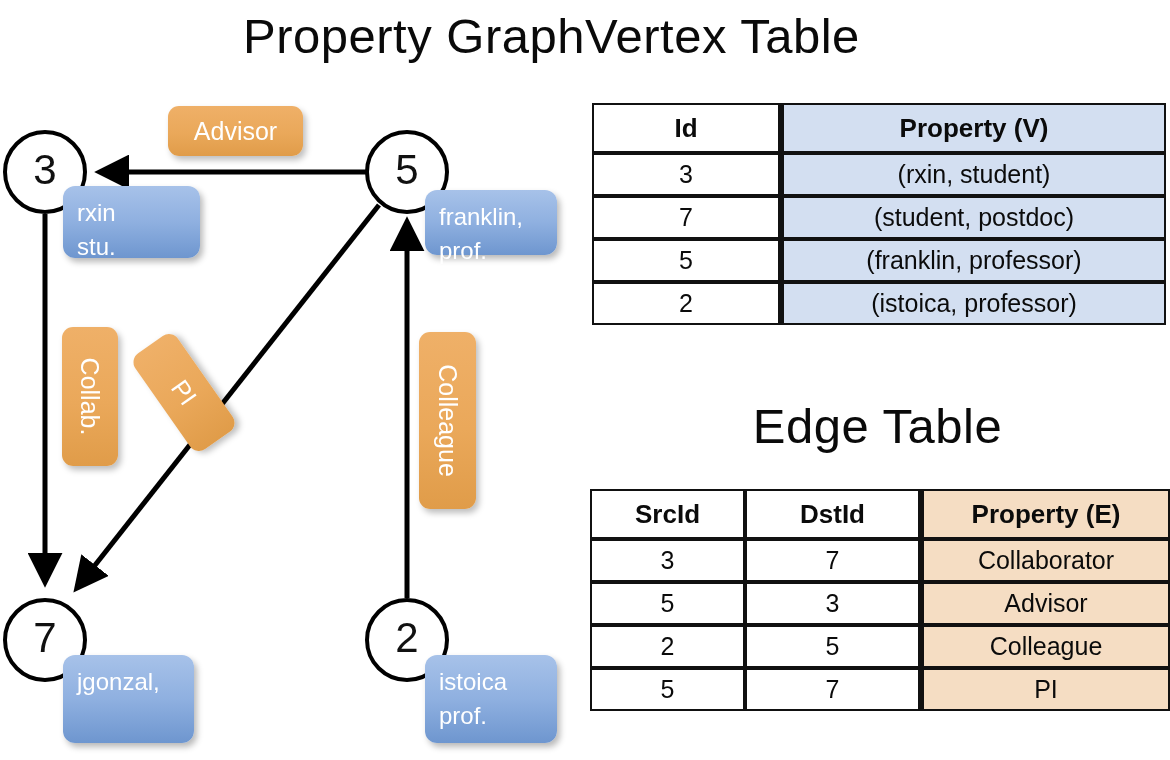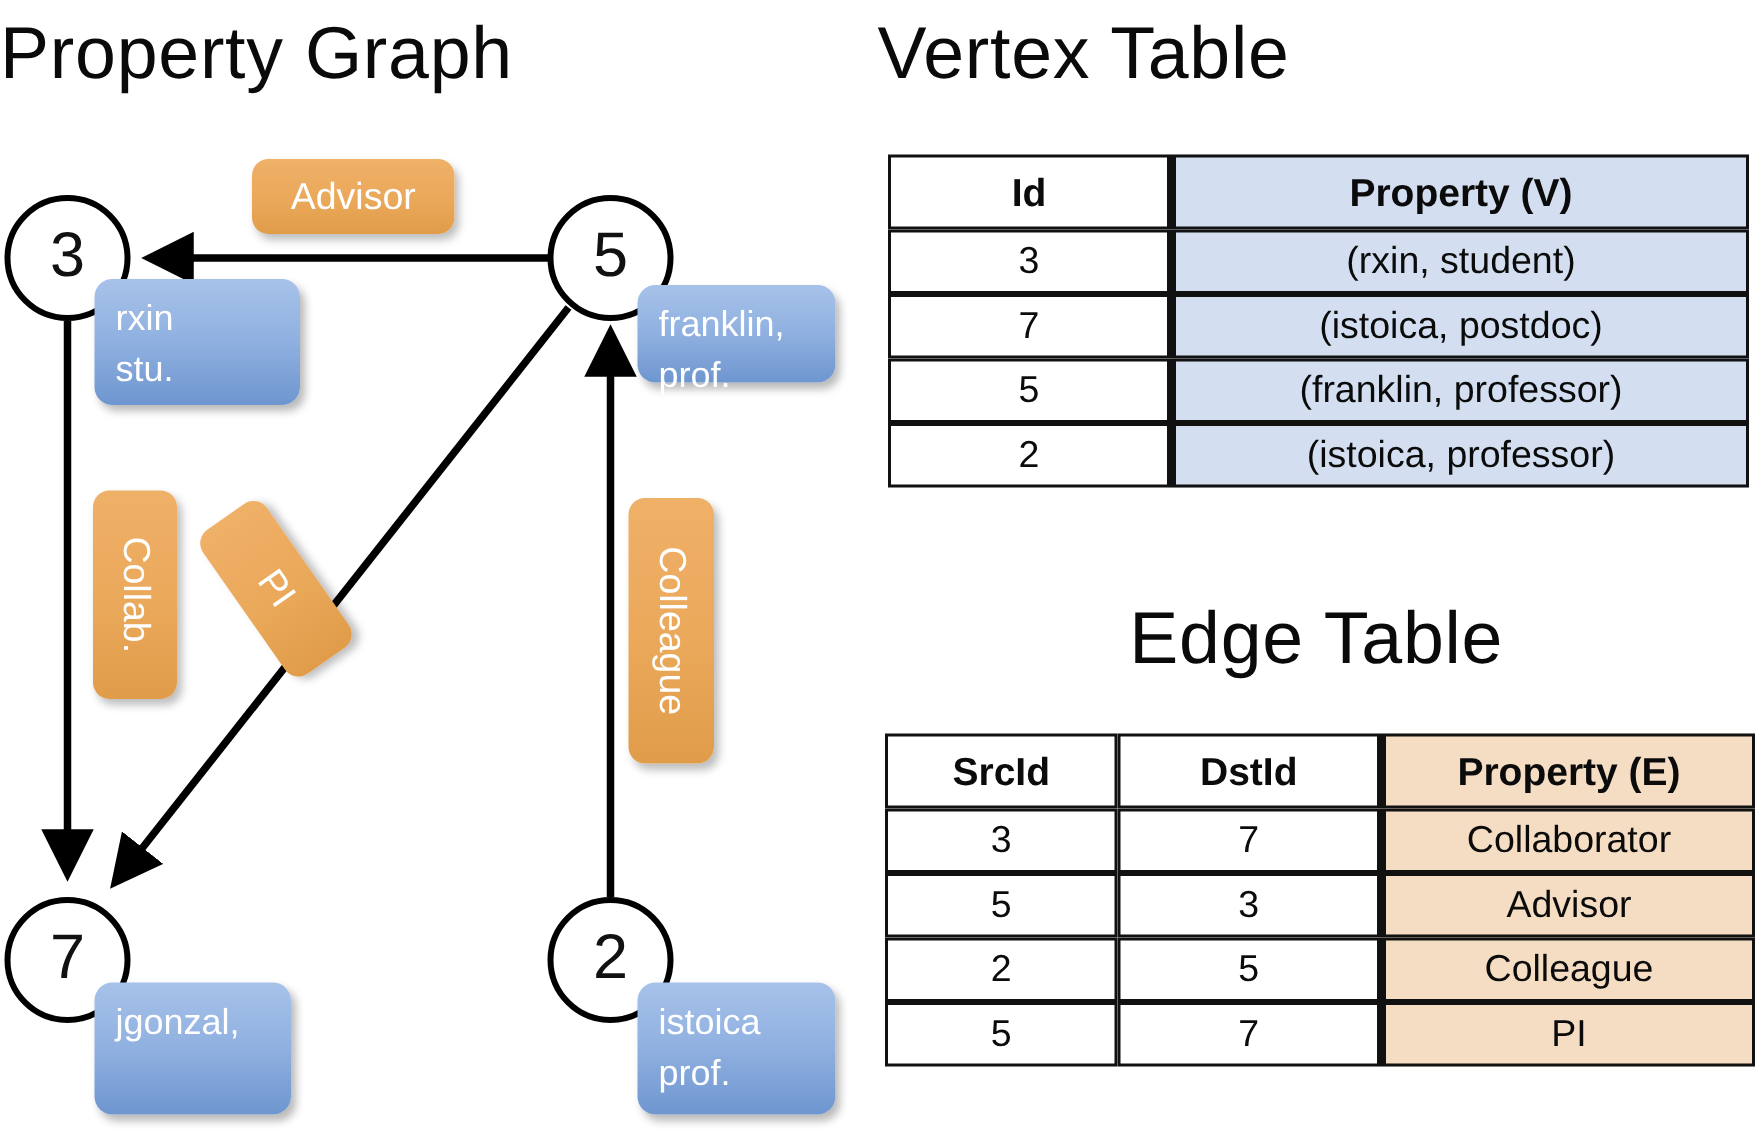--- a/index.html
+++ b/index.html
@@ -27,21 +27,21 @@
     position: absolute;
     font-family: "Liberation Sans", sans-serif;
     font-weight: 300;
     color: #0a0a0a;
     white-space: nowrap;
     letter-spacing: 0.5px;
   }
   #title-property-graph {
     left: 0; top: 8px;
     width: 585px;
-    text-align: left;
+    text-align: right;
     font-size: 49px;
   }
   #title-vertex-table {
     left: 585px; top: 8px;
     width: 585px;
     font-size: 49px;
   }
   #title-edge-table {
     left: 585px; top: 398px;
     width: 585px;
@@ -182,21 +182,21 @@
     <div class="node" style="left:365px; top:130px;">
       <span class="node-label">5</span>
     </div>
     <div class="node" style="left:3px; top:598px;">
       <span class="node-label">7</span>
     </div>
     <div class="node" style="left:365px; top:598px;">
       <span class="node-label">2</span>
     </div>
 
-    <div class="prop-box" style="left:63px; top:186px; width:137px; height:84px;">
+    <div class="prop-box" style="left:63px; top:186px; width:137px; height:72px;">
       <div>rxin</div>
       <div>stu.</div>
     </div>
 
     <div class="prop-box" style="left:425px; top:190px; width:132px; height:65px;">
       <div>franklin,</div>
       <div>prof.</div>
     </div>
 
     <div class="prop-box" style="left:63px; top:655px; width:131px; height:88px;">
@@ -236,21 +236,21 @@
         <th class="cell-blue sep-col">Property (V)</th>
       </tr>
     </thead>
     <tbody>
       <tr>
         <td>3</td>
         <td class="cell-blue sep-col">(rxin, student)</td>
       </tr>
       <tr>
         <td>7</td>
-        <td class="cell-blue sep-col">(istoica, postdoc)</td>
+        <td class="cell-blue sep-col">(student, postdoc)</td>
       </tr>
       <tr>
         <td>5</td>
         <td class="cell-blue sep-col">(franklin, professor)</td>
       </tr>
       <tr>
         <td>2</td>
         <td class="cell-blue sep-col">(istoica, professor)</td>
       </tr>
     </tbody>

